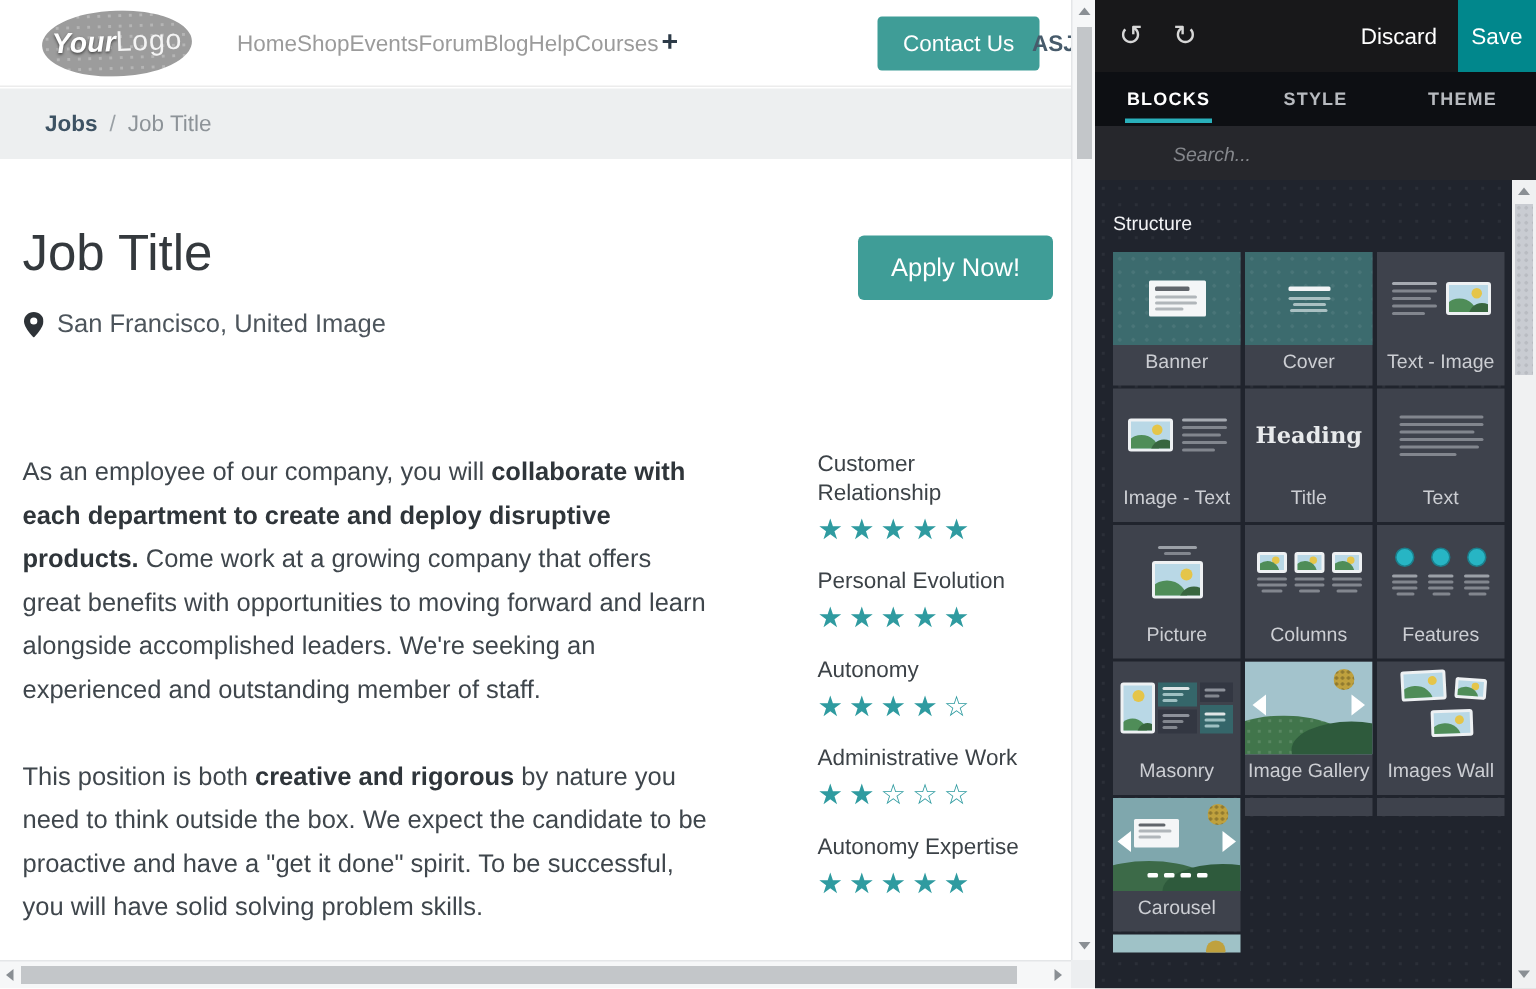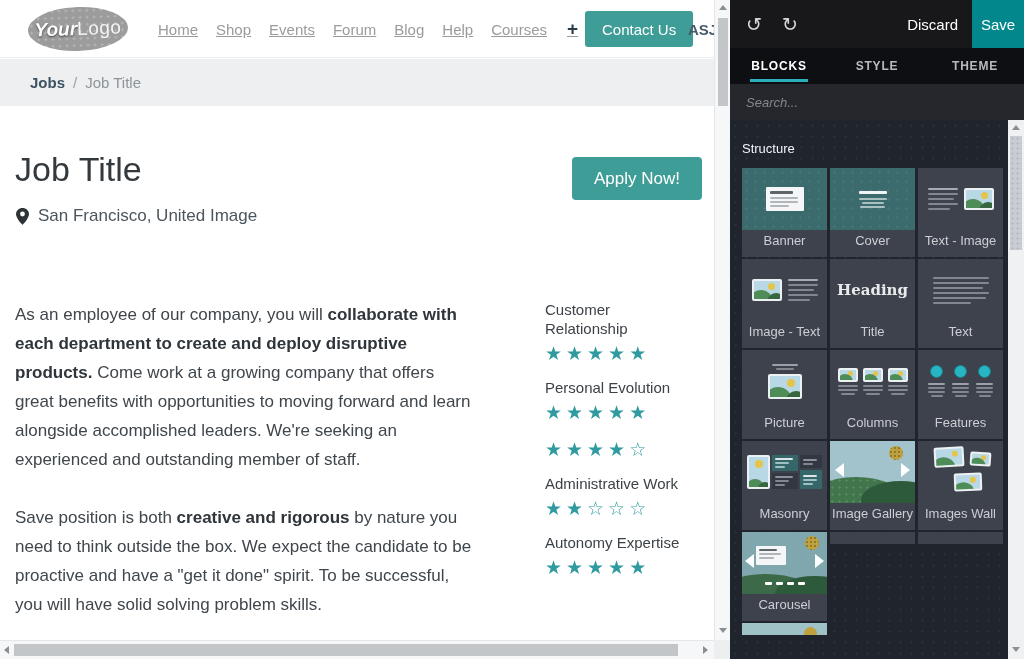--- a/index.html
+++ b/index.html
@@ -9,21 +9,21 @@
 
   
   .site { left:0; top:0; width:714px; height:640px; background:#fff; overflow:hidden; }
 
   .navbar { left:0; top:0; width:714px; height:58px; background:#fff; border-bottom:1px solid #ececec; }
   .logo { left:28px; top:7px; width:100px; height:44px; background:#9c9c9c; border-radius:50%;
           display:flex; align-items:center; justify-content:center; transform:rotate(-2deg);
           background-image:radial-gradient(rgba(255,255,255,.25) 1px, transparent 1.2px); background-size:7px 7px; }
   .logo .w1 { font-style:italic; font-weight:bold; color:#fff; font-size:19px; text-shadow:0 1px 2px rgba(40,40,40,.8); }
   .logo .w2 { font-weight:300; color:#f4f4f4; font-size:19px; letter-spacing:.5px; }
-  .navlinks { left:158px; top:0; height:58px; display:flex; align-items:center; gap:18px; color:#9b9b9b; font-size:15px;text-decoration:underline; }
+  .navlinks { left:158px; top:0; height:58px; display:flex; align-items:center; color:#9b9b9b; font-size:15px; }
   .navlinks span { cursor:default; white-space:nowrap; }
   .plus { color:#2c3a47; font-size:19px; font-weight:bold; margin-left:2px; }
   .btn-contact { left:585px; top:11px; height:36px; padding:0 17px; background:#3f9d97; color:#fff; font-size:15px;
                  border:none; border-radius:3px; display:flex; align-items:center; }
   .user-initials { left:688px; top:0; height:58px; display:flex; align-items:center; font-weight:bold; font-size:15px; color:#475b6b; }
 
   .breadcrumb-bar { left:0; top:59px; width:714px; height:47px; background:#edeff0; display:flex; align-items:center; padding-left:30px; font-size:15px; }
   .bc-parent { color:#3d5263; font-weight:bold; }
   .bc-sep { color:#9aa0a5; margin:0 8px; }
   .bc-current { color:#8d9398; }
@@ -59,21 +59,21 @@
   .icon-btn { color:#d7d7d7; font-size:19px; font-family:"DejaVu Sans", sans-serif; cursor:pointer; }
   .btn-discard { position:absolute; right:66px; top:0; height:48px; display:flex; align-items:center; color:#fff; font-size:15px; background:none; border:none; }
   .btn-save { position:absolute; right:0; top:0; width:52px; height:48px; background:#01878c; color:#fff; font-size:15px; border:none; display:flex; align-items:center; justify-content:center; }
 
   .panel-tabs { left:730px; top:48px; width:294px; height:36px; background:#0d0f13; display:flex; }
   .tab { flex:1; display:flex; align-items:center; justify-content:center; font-size:12px; letter-spacing:.8px; color:#b7babf; position:relative; font-weight:bold; }
   .tab.active { color:#fff; }
   .tab.active::after { content:""; position:absolute; left:20px; right:20px; bottom:2px; height:3px; background:#29b0bb; }
 
   .panel-search { left:730px; top:84px; width:294px; height:36px; background:#26272c; display:flex; align-items:center; }
-  .panel-search input { width:100%; background:transparent; border:none; outline:none; color:#a3a3a3; font-style:italic; font-size:13px; padding:0 16px; font-family:"Liberation Sans", sans-serif; }
+  .panel-search input { width:100%; background:transparent; border:none; outline:none; color:#a3a3a3; font-style:italic; font-size:13px; padding:0 16px; font-family:"Liberation Sans", sans-serif;margin-left:36px; }
   .panel-search input::placeholder { color:#85878c; }
 
   .panel-body { left:730px; top:120px; width:278px; height:539px; background:#20242d;
                 background-image:radial-gradient(rgba(255,255,255,.05) 1px, transparent 1.2px); background-size:11px 11px; }
   .section-title { left:742px; top:141px; color:#f2f3f5; font-size:13px; }
 
   .grid { left:742px; top:168px; width:261px; display:grid; grid-template-columns:repeat(3,85px); gap:2px 3px; }
   .cell { background:#3e424c; display:flex; flex-direction:column; }
   .thumb { height:62px; position:relative; overflow:hidden; display:flex; align-items:center; justify-content:center; flex-shrink:0; }
   .thumb.teal { background:#3c6b6e; background-image:radial-gradient(rgba(255,255,255,.07) 1px, transparent 1.2px); background-size:9px 9px; }
@@ -145,33 +145,34 @@
     <div class="abs location">
       <svg width="13" height="17" viewBox="0 0 13 17">
         <path d="M6.5 0C2.9 0 0 2.7 0 6.1 0 10.6 6.5 17 6.5 17S13 10.6 13 6.1C13 2.7 10.1 0 6.5 0z" fill="#2e3338"></path>
         <circle cx="6.5" cy="6" r="2.4" fill="#fff"></circle>
       </svg>
       <span>San Francisco, United Image</span>
     </div>
 
     <div class="abs job-desc">
       <p><span>As an employee of our company, you will </span><b>collaborate with each department to create and deploy disruptive products.</b><span> Come work at a growing company that offers great benefits with opportunities to moving forward and learn alongside accomplished leaders. We're seeking an experienced and outstanding member of staff.</span></p>
-      <p><span>Save position is both </span><b>creative and rigorous</b><span> by nature you need to think outside the box. We expect the candidate to be proactive and have a "get it done" spirit. To be successful, you will have solid solving problem skills.</span></p>
+      <p><span>This position is both </span><b>creative and rigorous</b><span> by nature you need to think outside the box. We expect the candidate to be proactive and have a "get it done" spirit. To be successful, you will have solid solving problem skills.</span></p>
     </div>
 
     <div class="abs skills">
       <div class="skill">
         <div class="skill-label">Customer Relationship</div>
         <div class="skill-stars">★★★★★</div>
       </div>
       <div class="skill">
         <div class="skill-label">Personal Evolution</div>
         <div class="skill-stars">★★★★★</div>
       </div>
       <div class="skill">
+        <div class="skill-label">Autonomy</div>
         <div class="skill-stars">★★★★☆</div>
       </div>
       <div class="skill">
         <div class="skill-label">Administrative Work</div>
         <div class="skill-stars">★★☆☆☆</div>
       </div>
       <div class="skill">
         <div class="skill-label">Autonomy Expertise</div>
         <div class="skill-stars">★★★★★</div>
       </div>

